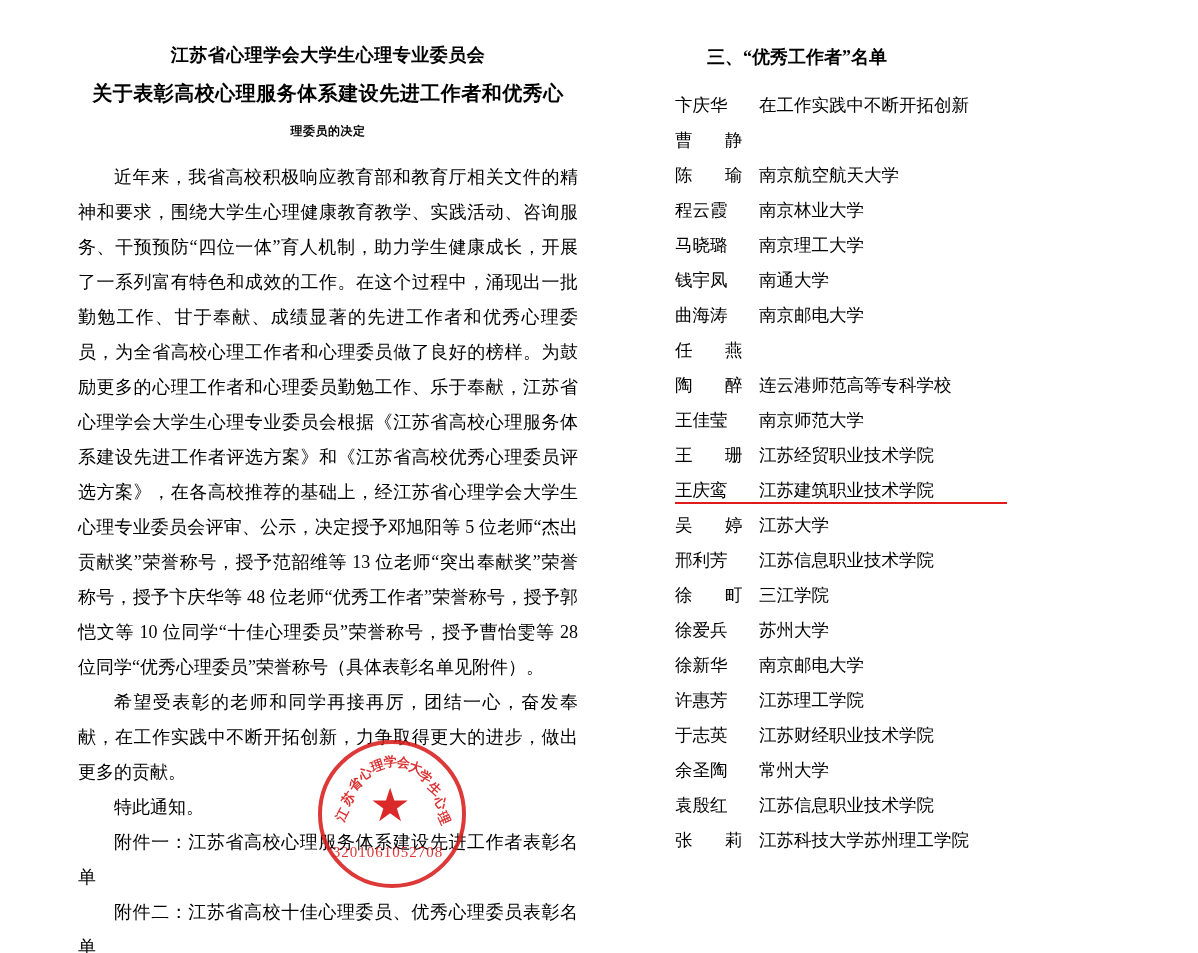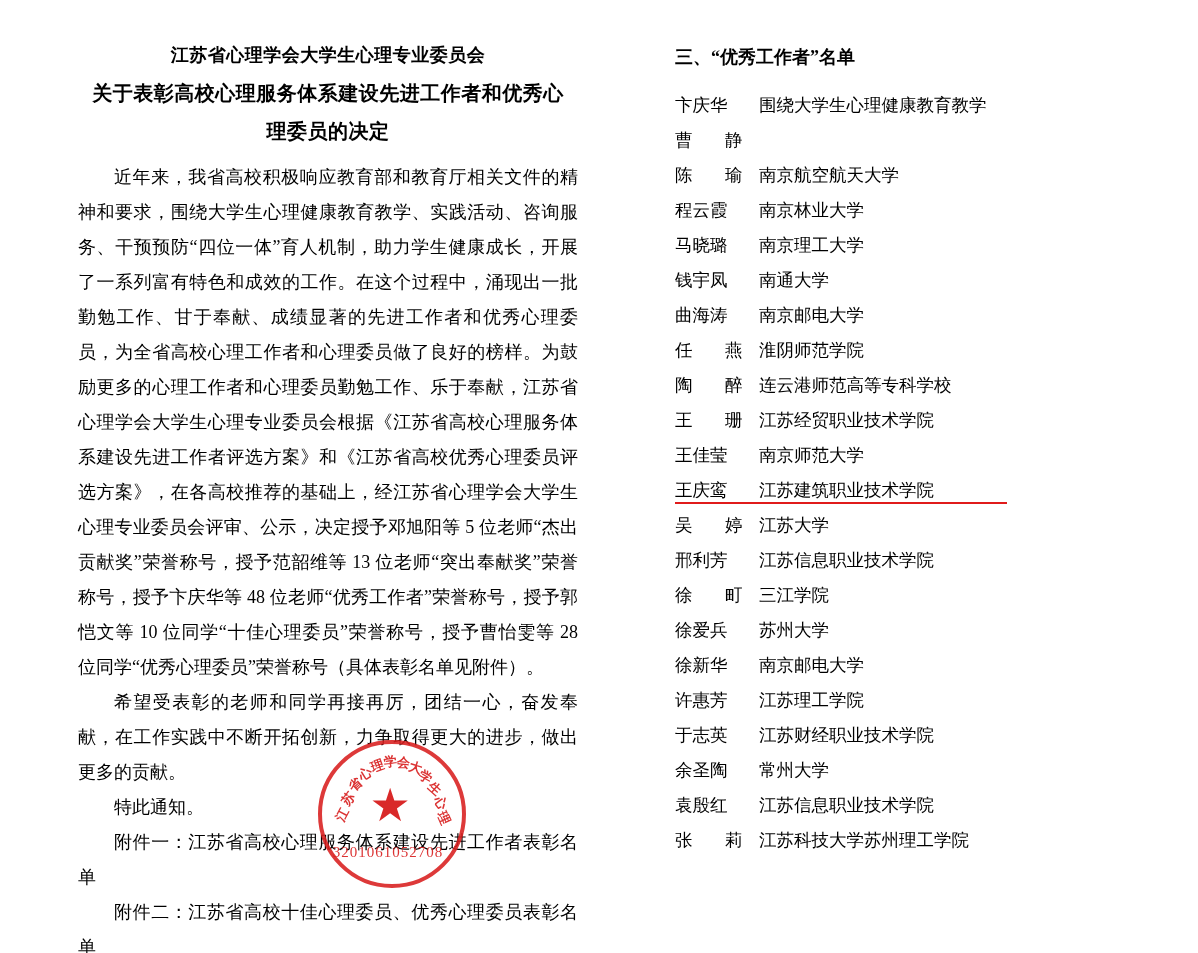--- a/index.html
+++ b/index.html
@@ -28,21 +28,21 @@
   }
   .doc-title {
     text-align: center;
     font-weight: bold;
     font-size: 19px;
     line-height: 38px;
     letter-spacing: 0.5px;
   }
   .doc-title .line1 { font-size: 18px; }
   .doc-title .line2 { font-size: 20px; }
-  .doc-title .line3 { font-size: 20px; }
+  .doc-title .line3 { font-size: 12px; }
   .body-text {
     margin-top: 10px;
     font-size: 18px;
     line-height: 35px;
     text-align: justify;
     text-justify: inter-ideograph;
   }
   .body-text p {
     margin: 0;
     text-indent: 2em;
@@ -116,20 +116,21 @@
     position: absolute;
     left: 675px;
     top: 40px;
     width: 460px;
   }
   .list-heading {
     font-size: 18px;
     font-weight: bold;
     line-height: 34px;
     margin-bottom: 14px;
+    margin-left: 32px;
   }
   .name-row {
     display: flex;
     align-items: baseline;
     line-height: 35px;
     font-size: 17.5px;
   }
   .name-cell {
     width: 84px;
     flex: 0 0 84px;
@@ -200,21 +201,21 @@
     </div>
     <div class="seal-star">★</div>
     <div class="seal-bottom-text">3201061052708</div>
   </div>
 
   <div class="right-col">
     <div class="list-heading">三、“优秀工作者”名单</div>
 
     <div class="name-row">
       <span class="name-cell">卞庆华</span>
-      <span class="org-cell">围绕大学生心理健康教育教学</span>
+      <span class="org-cell">在工作实践中不断开拓创新</span>
     </div>
     <div class="name-row">
       <span class="name-cell spaced">曹 静</span>
     </div>
     <div class="name-row">
       <span class="name-cell spaced">陈 瑜</span>
       <span class="org-cell">南京航空航天大学</span>
     </div>
     <div class="name-row">
       <span class="name-cell">程云霞</span>
@@ -227,33 +228,32 @@
     <div class="name-row">
       <span class="name-cell">钱宇凤</span>
       <span class="org-cell">南通大学</span>
     </div>
     <div class="name-row">
       <span class="name-cell">曲海涛</span>
       <span class="org-cell">南京邮电大学</span>
     </div>
     <div class="name-row">
       <span class="name-cell spaced">任 燕</span>
-      <span class="org-cell">淮阴师范学院</span>
     </div>
     <div class="name-row">
       <span class="name-cell spaced">陶 醉</span>
       <span class="org-cell">连云港师范高等专科学校</span>
     </div>
     <div class="name-row">
+      <span class="name-cell">王佳莹</span>
+      <span class="org-cell">南京师范大学</span>
+    </div>
+    <div class="name-row">
       <span class="name-cell spaced">王 珊</span>
       <span class="org-cell">江苏经贸职业技术学院</span>
-    </div>
-    <div class="name-row">
-      <span class="name-cell">王佳莹</span>
-      <span class="org-cell">南京师范大学</span>
     </div>
     <div class="name-row highlight">
       <span class="name-cell">王庆鸾</span>
       <span class="org-cell">江苏建筑职业技术学院</span>
     </div>
     <div class="name-row">
       <span class="name-cell spaced">吴 婷</span>
       <span class="org-cell">江苏大学</span>
     </div>
     <div class="name-row">

